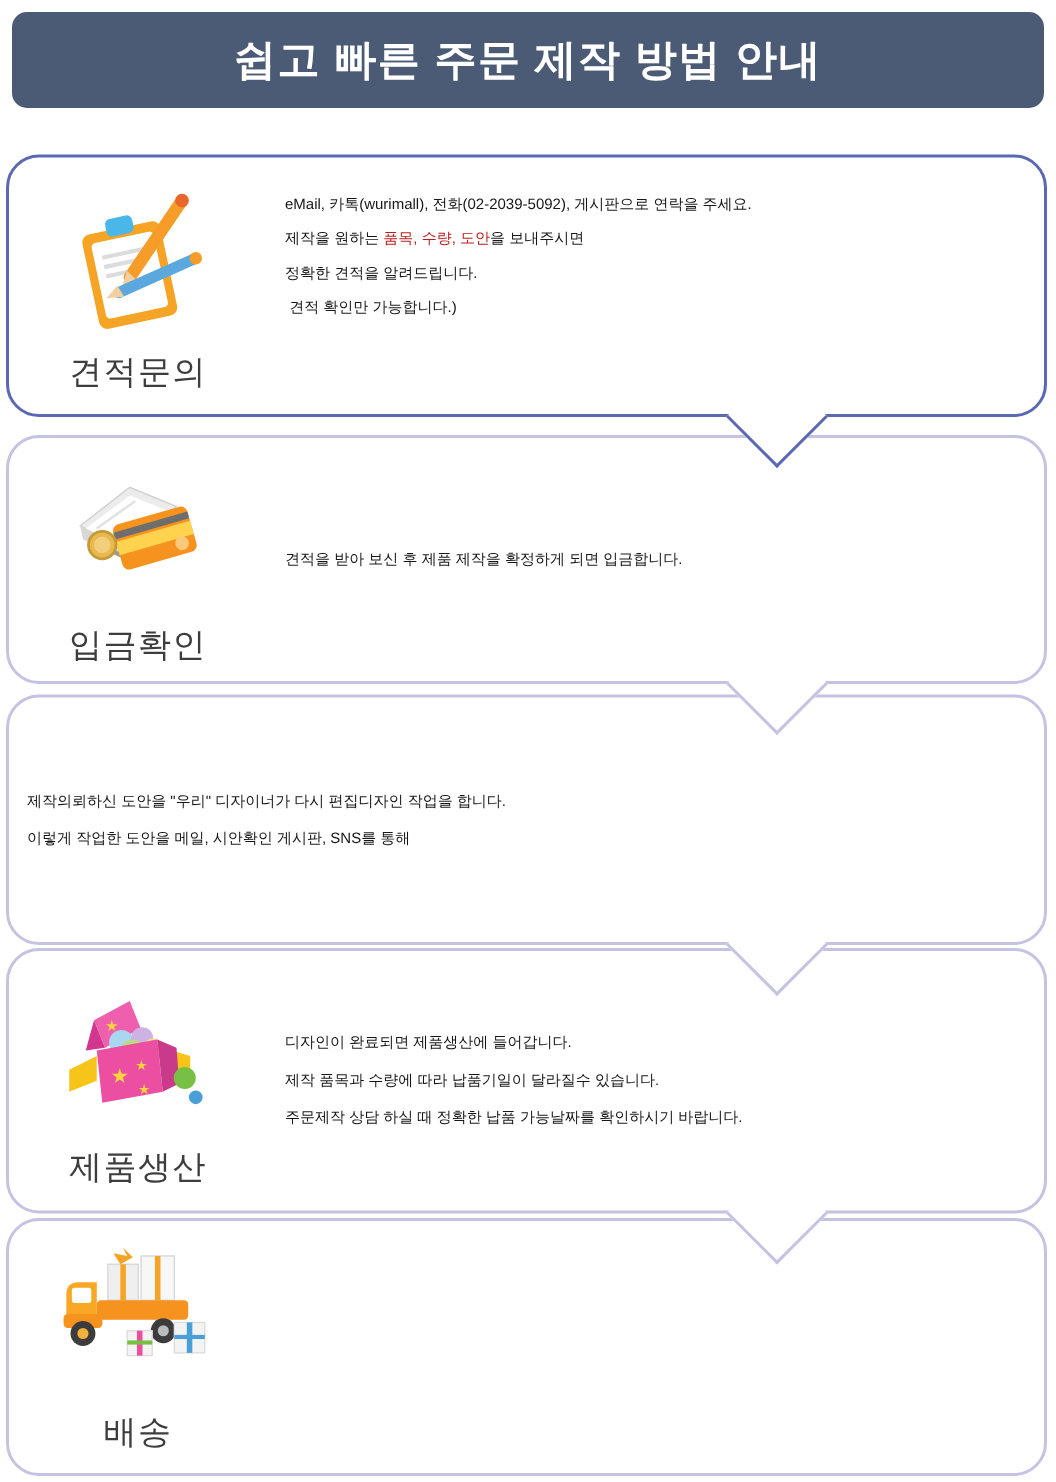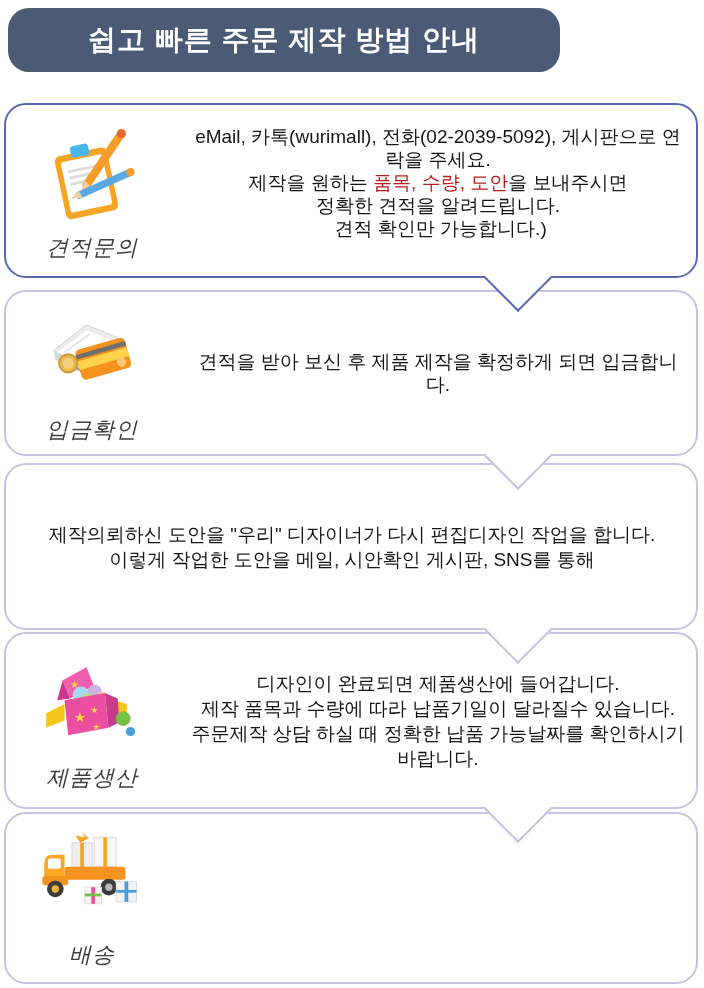--- a/index.html
+++ b/index.html
@@ -1,22 +1,22 @@
 <!DOCTYPE html>
 <html><head>
 <meta charset="utf-8">
 <style>
   html,body { margin:0; padding:0; background:#ffffff; }
   #page {
     position:relative; width:704px; height:988px; background:#ffffff;
     font-family:"Liberation Sans", sans-serif; overflow:hidden;
   }
   .header {
-    position:absolute; left:8px; top:8px; width:552px; height:64px;
-    background:#4b5b76; border-radius:21px;
+    position:absolute; left:8px; top:8px; width:688px; height:64px;
+    background:#4b5b76; border-radius:10px;
     display:flex; align-items:center; justify-content:center;
     color:#ffffff; font-size:28px; font-weight:bold; letter-spacing:1px;
   }
   .step {
     position:absolute; left:4px; width:694px; box-sizing:border-box;
     background:#ffffff; border:2px solid #c6c2e2; border-radius:22px;
     display:flex; flex-direction:row;
   }
   .step.first { border-color:#5b69b2; }
   #step1 { top:103px; height:175px; }
@@ -30,27 +30,27 @@
     border-right:2px solid #c6c2e2; border-bottom:2px solid #c6c2e2;
     z-index:2;
   }
   .step.first .tail { border-right-color:#5b69b2; border-bottom-color:#5b69b2; }
   .left-col {
     width:172px; flex:0 0 172px;
     display:flex; flex-direction:column; align-items:center; justify-content:center;
     gap:4px;
   }
   .icon { width:114px; height:110px; }
-  .step-label { font-size:22px; color:#3d3d3d; letter-spacing:1px;font-style:italic; }
+  .step-label { font-size:22px; color:#3d3d3d; letter-spacing:1px; }
   .right-col {
     flex:1; display:flex; flex-direction:column; justify-content:center;
     padding-right:10px; padding-left:12px;
   }
   #step1 .right-col { justify-content:flex-start; padding-top:20px; }
-  .line { font-size:19px; line-height:23px; color:#161616; white-space:pre-wrap;text-align:center; }
+  .line { font-size:10px; line-height:23px; color:#161616; white-space:pre-wrap; }
   #step3 .line, #step4 .line { line-height:25px; }
   .hl { color:#b91c1c; }
 </style>
 </head>
 <body>
 
 <div id="page">
 
   <div class="header">쉽고 빠른 주문 제작 방법 안내</div>
 

